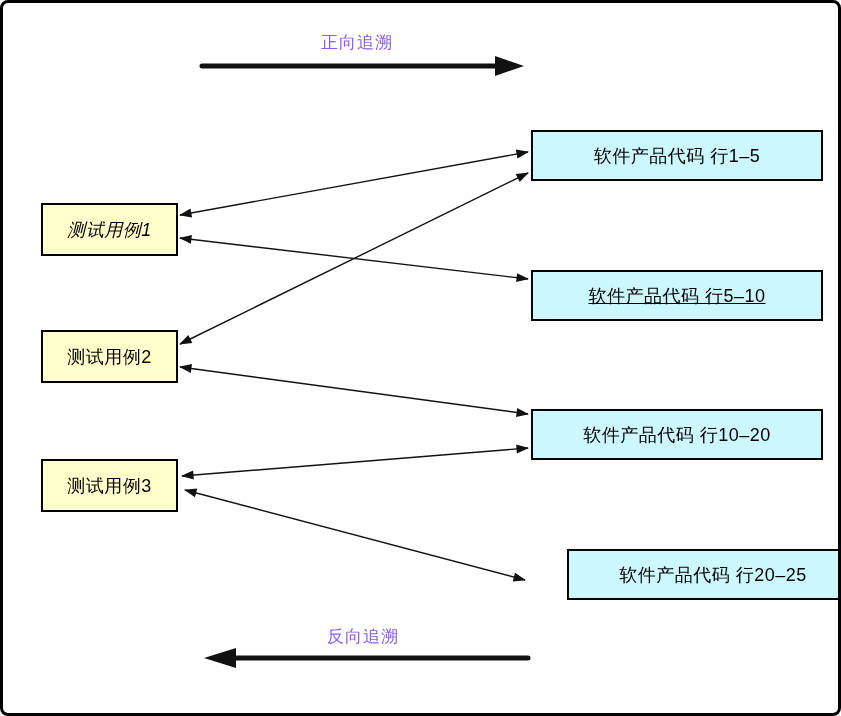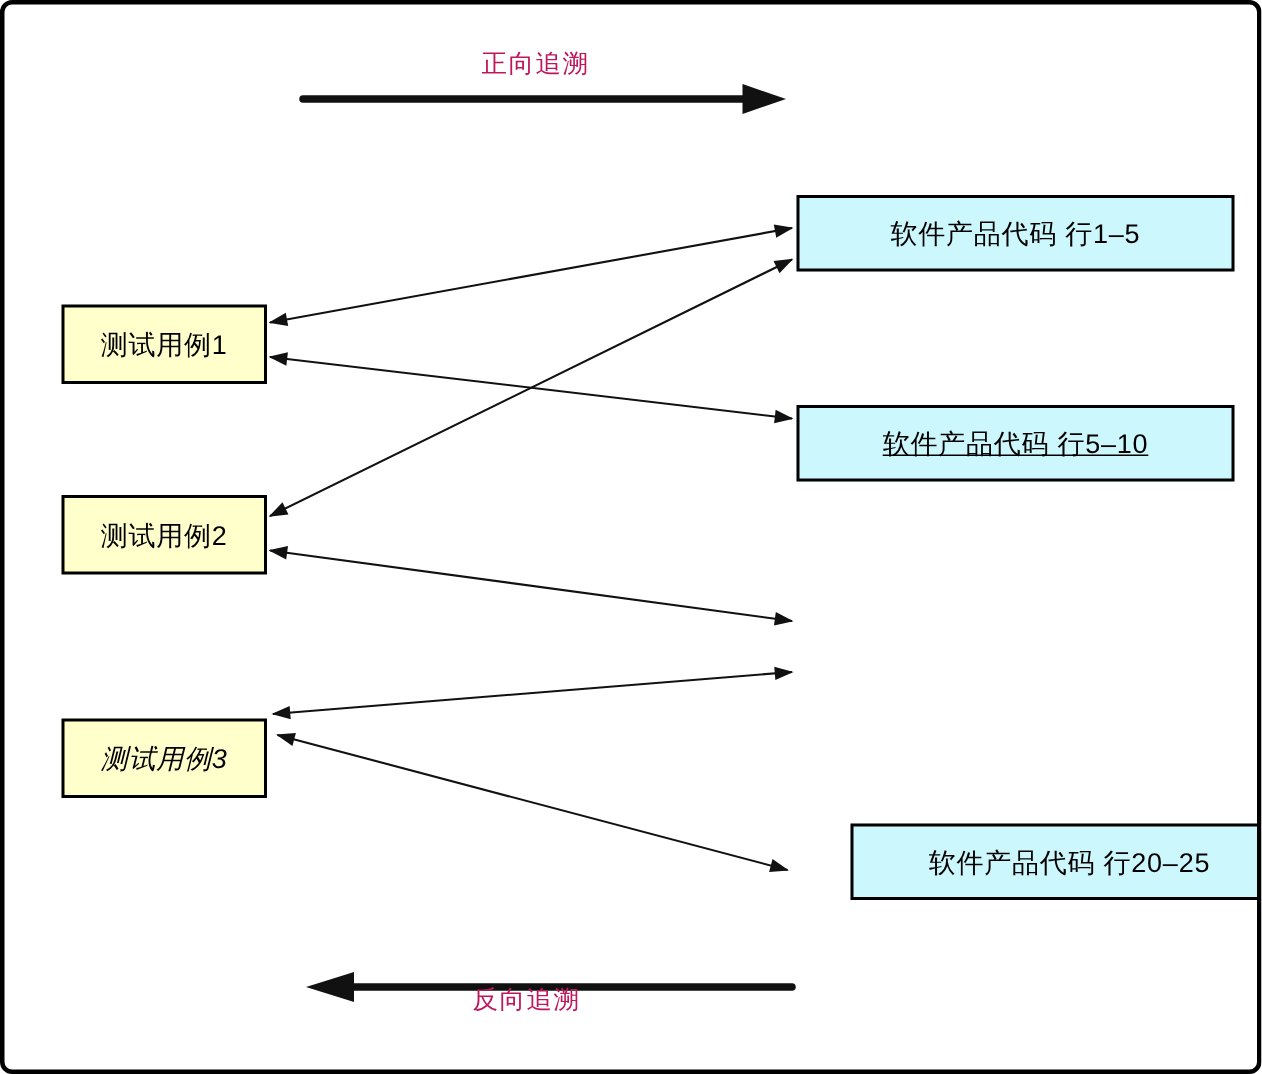--- a/index.html
+++ b/index.html
@@ -45,21 +45,21 @@
   }
   .code-block {
     left: 528px;
     width: 292px;
     height: 51px;
   }
   .trace-label {
     position: absolute;
     transform: translateX(-50%);
     font-size: 17px;
-    color: #be185d;
+    color: #8b5cf6;
     letter-spacing: 1px;
     white-space: nowrap;
   }
 </style>
 </head>
 <body>
 
 <div class="frame">
 
   <svg class="overlay" viewBox="0 0 841 716" xmlns="http://www.w3.org/2000/svg">
@@ -86,35 +86,38 @@
         <line x1="177" y1="212" x2="525" y2="149" stroke="#111111" stroke-width="1.4" marker-start="url(#ah-start)" marker-end="url(#ah-end)"></line>
         <line x1="177" y1="235" x2="525" y2="276" stroke="#111111" stroke-width="1.4" marker-start="url(#ah-start)" marker-end="url(#ah-end)"></line>
         <line x1="177" y1="341" x2="525" y2="170" stroke="#111111" stroke-width="1.4" marker-start="url(#ah-start)" marker-end="url(#ah-end)"></line>
         <line x1="177" y1="364" x2="525" y2="411" stroke="#111111" stroke-width="1.4" marker-start="url(#ah-start)" marker-end="url(#ah-end)"></line>
         <line x1="179" y1="473" x2="525" y2="445" stroke="#111111" stroke-width="1.4" marker-start="url(#ah-start)" marker-end="url(#ah-end)"></line>
         <line x1="182" y1="487" x2="522" y2="577" stroke="#111111" stroke-width="1.4" marker-start="url(#ah-start)" marker-end="url(#ah-end)"></line>
       </g>
   </svg>
 
   <div class="trace-label" style="left:354px; top:28px;">正向追溯</div>
-  <div class="trace-label" style="left:348px; top:622px;margin-top:30px;">反向追溯</div>
+  <div class="trace-label" style="left:360px; top:622px;">反向追溯</div>
 
-  <div class="node test-case" style="top: 200px; background: rgb(255, 255, 204);">
+  <div class="node test-case" style="top: 200px; background: rgb(255, 255, 204); font-style: italic;">
     <span>测试用例1</span>
   </div>
   <div class="node test-case" style="top: 327px; background: rgb(255, 255, 204); text-align: center;">
     <span>测试用例2</span>
   </div>
-  <div class="node test-case" style="top: 476px; background: rgb(255, 255, 204); font-style: italic;">
+  <div class="node test-case" style="top: 456px; background: rgb(255, 255, 204);">
     <span>测试用例3</span>
   </div>
 
   <div class="node code-block" style="top: 127px; background: rgb(204, 247, 253);">
     <span>软件产品代码 行1–5</span>
   </div>
   <div class="node code-block" style="top: 267px; background: rgb(204, 247, 253); text-decoration: underline;">
     <span>软件产品代码 行5–10</span>
   </div>
+  <div class="node code-block" style="top: 406px; background: rgb(204, 247, 253);">
+    <span>软件产品代码 行10–20</span>
+  </div>
   <div class="node code-block" style="top: 546px; background: rgb(204, 247, 253); margin-left: 36px;">
     <span>软件产品代码 行20–25</span>
   </div>
 
 </div>
 
 </body></html>

